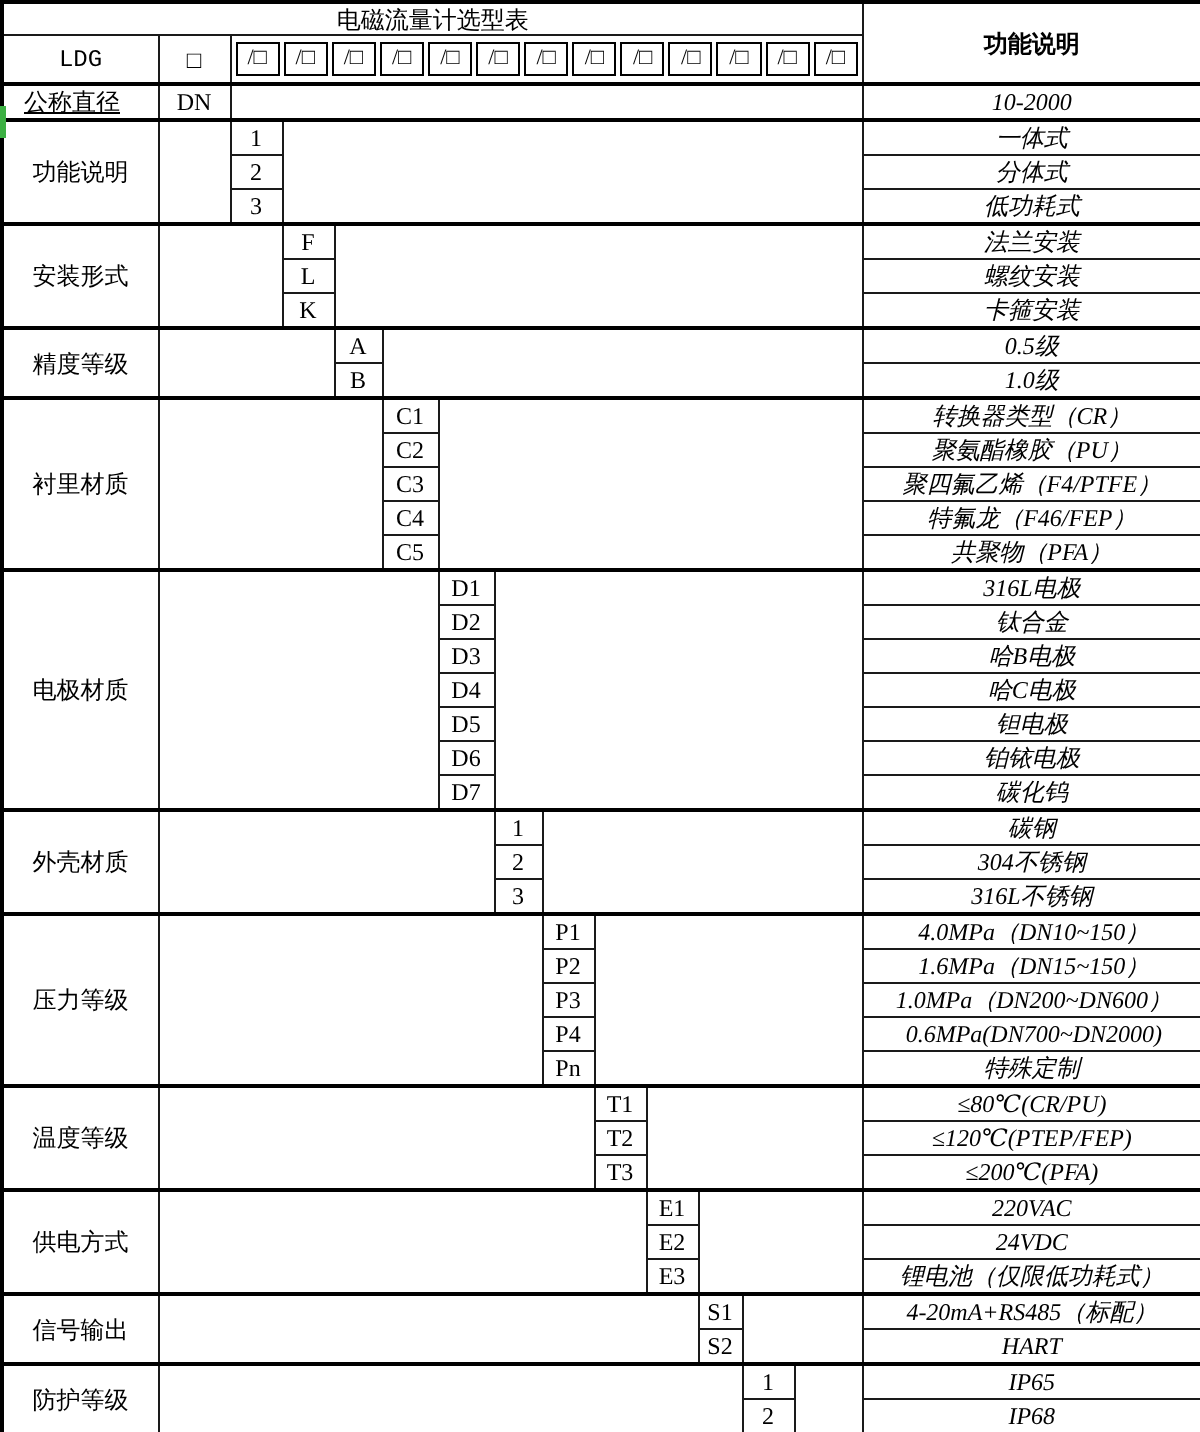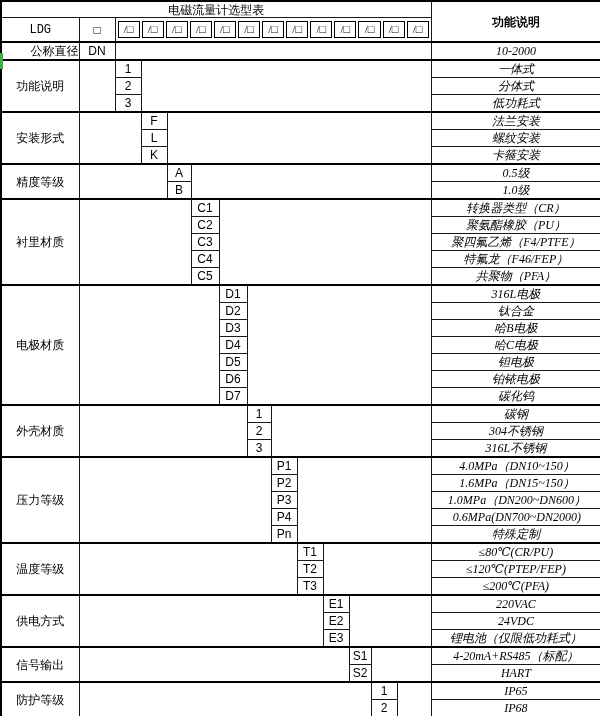--- a/index.html
+++ b/index.html
@@ -11,22 +11,22 @@
   tr.r-title td{height:15px;}
   tr.r-code td{height:23px;margin-left:40px;}
   td.title{font-size:14px;margin-top:28px;}
   td.fhead{font-size:14px;border-left:2px solid #000;font-weight:bold;}
   td.ldg{text-align:left;padding-left:8px;font-size:13px;font-family:"Liberation Mono","DejaVu Sans Mono",monospace;}
   td.slots{padding:0;}
   .slotrow{display:flex;gap:2px;padding:2px 2px;align-items:center;}
   .slot{flex:1;border:1px solid #000;height:15px;line-height:15px;text-align:center;font-size:11px;}
   td.firstslot{font-size:13px;}
   td.glabel{font-size:14px;}
-  td.glabel.gl-left{text-align:right;padding-left:10px;}
-  td.code{font-family:Liberation Sans, sans-serif;font-size:12px;}
+  td.glabel.gl-left{text-align:left;padding-left:10px;text-decoration:underline;}
+  td.code{font-family:Liberation Serif, serif;font-size:12px;}
   td.desc{border-left:2px solid #000;font-size:13px;font-style:italic;}
   td.desc.left{text-align:center;padding-left:2px;}
   td.gap{border-left:1px solid #1a1a1a;border-right:1px solid #1a1a1a;}
   .artifact{position:absolute;left:0;top:53px;width:3px;height:16px;background:#3cb043;}
 </style>
 </head>
 <body>
 
 <div class="artifact"></div>
 

